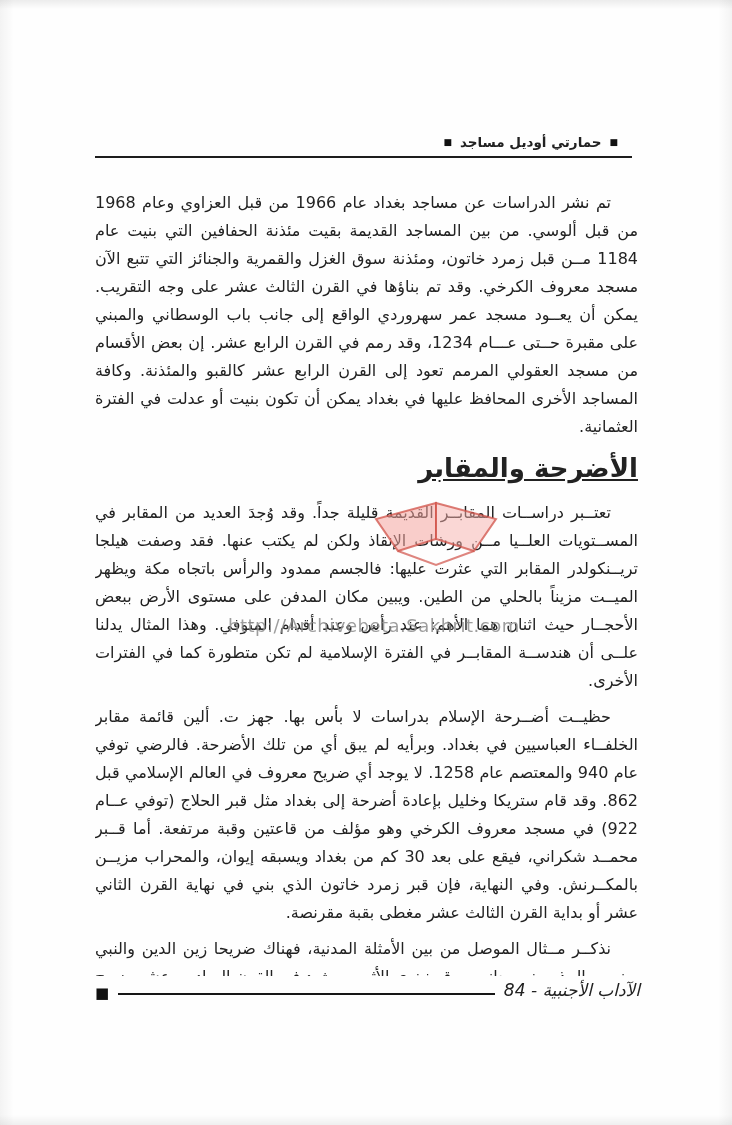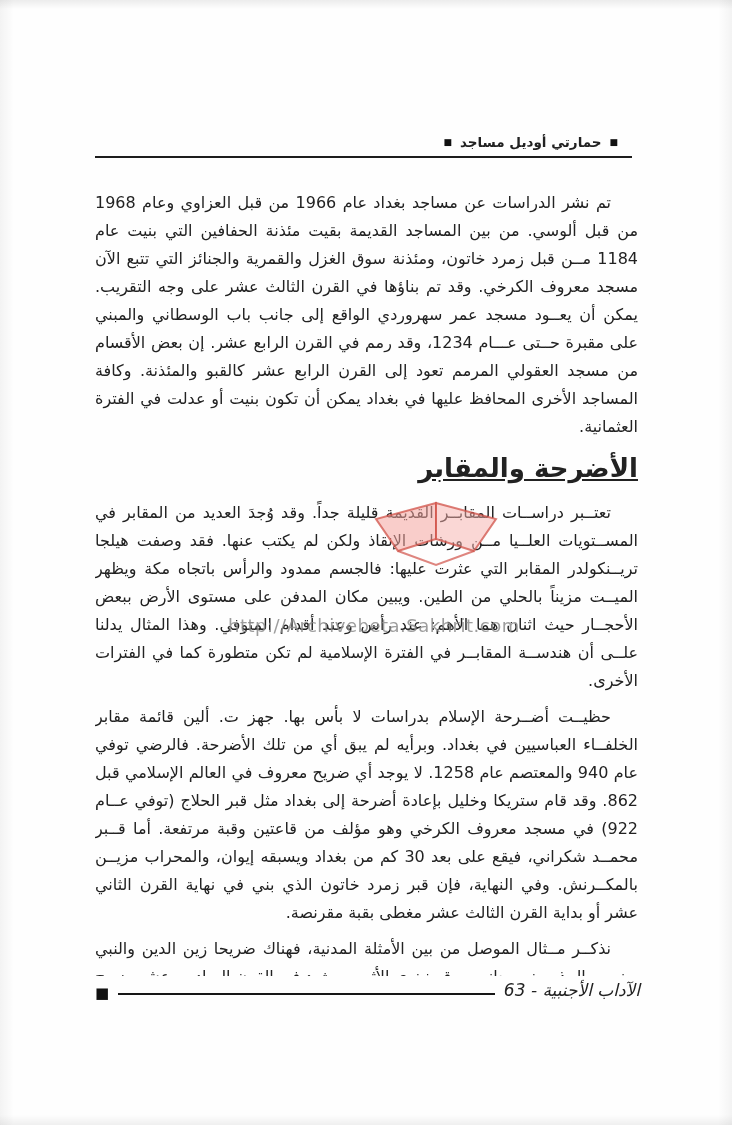--- a/index.html
+++ b/index.html
@@ -101,18 +101,18 @@
   <div class="watermark">
     <svg class="archive-logo" width="132" height="80" viewBox="0 0 132 80">
       <polygon points="66,16 6,32 28,64 66,52" fill="rgba(244,164,159,0.55)" stroke="rgba(208,81,72,0.75)" stroke-width="2"></polygon>
       <polygon points="66,16 126,32 104,64 66,52" fill="rgba(246,176,171,0.5)" stroke="rgba(208,81,72,0.75)" stroke-width="2"></polygon>
       <polyline points="28,64 66,78 104,64" fill="none" stroke="rgba(208,81,72,0.7)" stroke-width="2"></polyline>
     </svg>
     <div class="archive-url">http://Archivebeta.Sakhrit.com</div>
   </div>
 
   <div class="footer">
-    <span class="footer-label">الآداب الأجنبية - 63</span>
+    <span class="footer-label">الآداب الأجنبية - 84</span>
     <div class="footer-rule"></div>
     <span class="footer-marker">■</span>
   </div>
 
 </div>
 
 </body></html>

